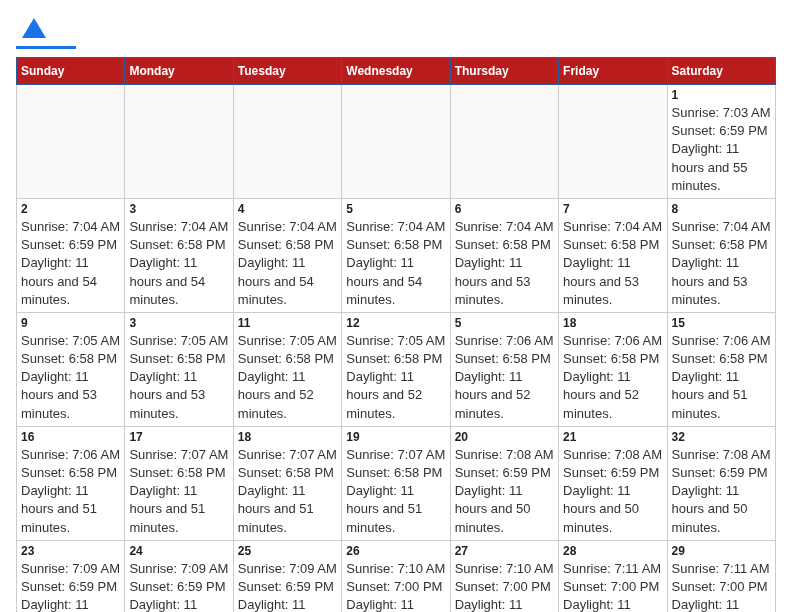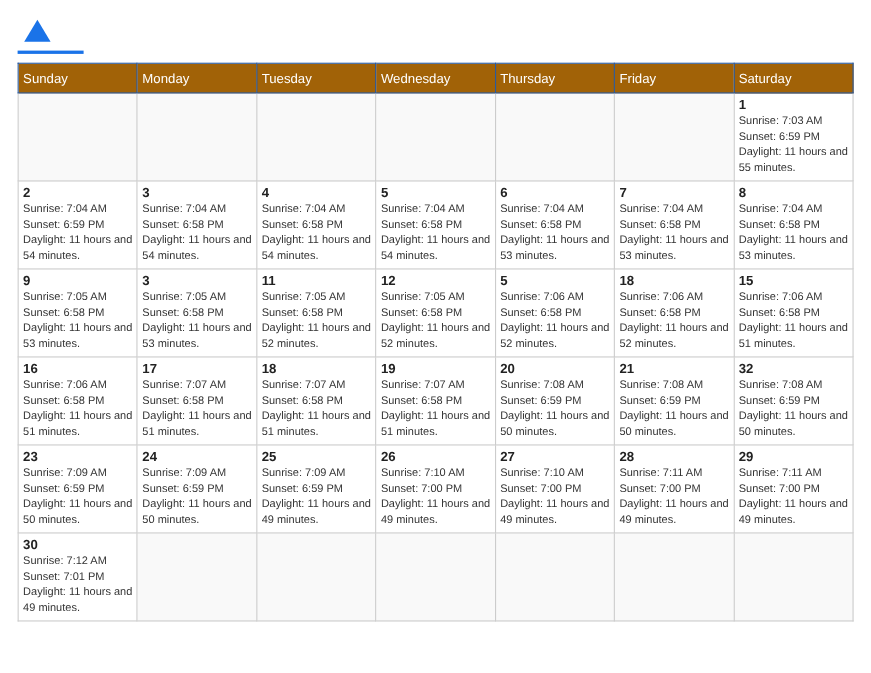--- a/index.html
+++ b/index.html
@@ -41,45 +41,45 @@
       font-size: 15px;
       color: #555;
       margin-top: 2px;
     }
     table {
       width: 100%;
       border-collapse: collapse;
       font-size: 10px;
     }
     thead th {
-      background-color: #a16207;
+      background-color: #b91c1c;
       color: white;
       padding: 6px 4px;
       text-align: left;
       font-size: 12px;
-      font-weight: normal;
+      font-weight: bold;
       border: 1px solid #2a5a9f;
     }
     td {
       border: 1px solid #ccc;
       vertical-align: top;
       padding: 3px 4px;
       width: calc(100% / 7);
       min-height: 70px;
       height: 80px;
     }
     .day-num {
       font-weight: bold;
       font-size: 12px;
       color: #222;
       display: block;
       margin-bottom: 2px;
     }
     .day-info {
-      font-size: 10px;
+      font-size: 13px;
       color: #333;
       line-height: 1.4;
     }
     .empty-cell {
       background: #f9f9f9;
     }
   </style>
 </head>
 <body>
 

